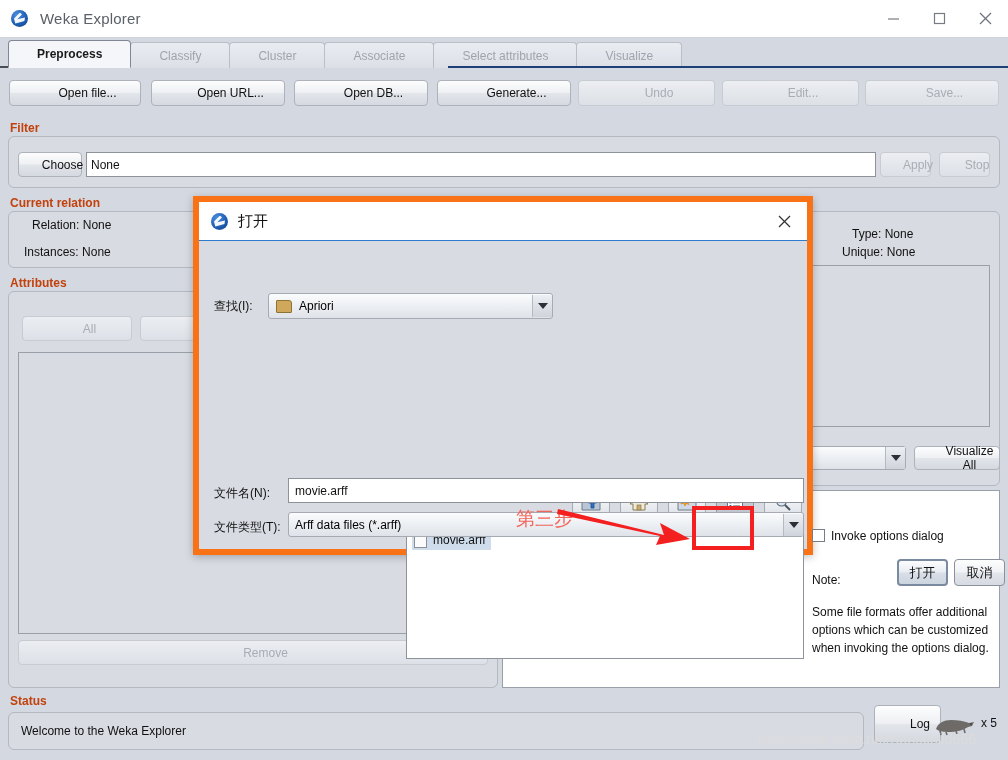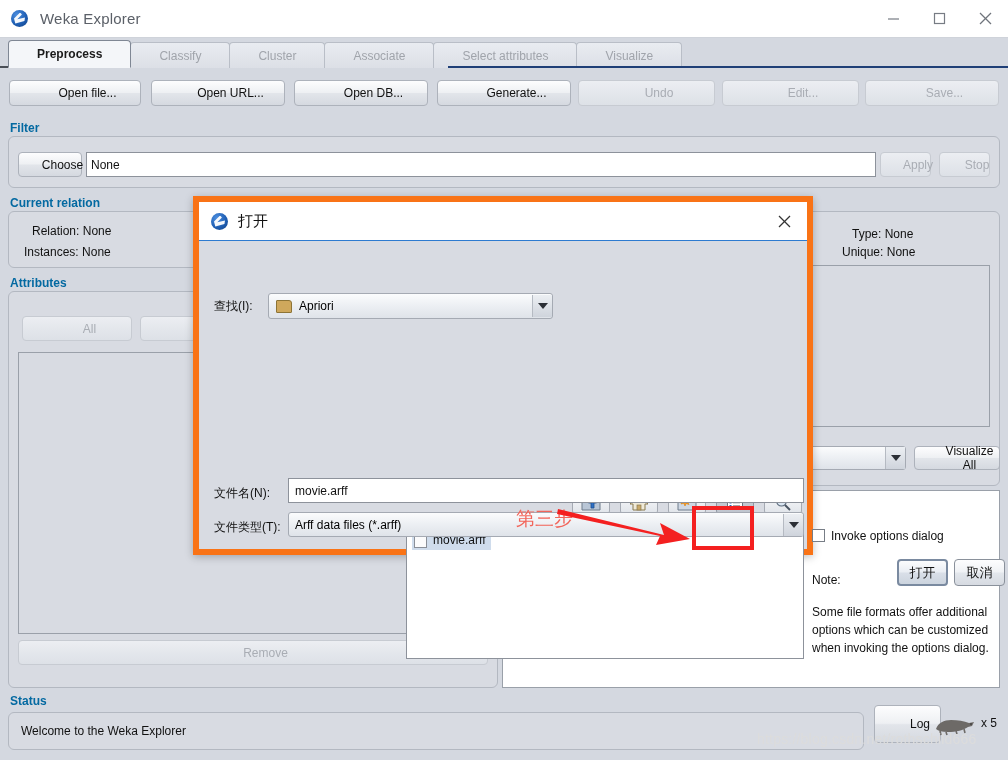--- a/index.html
+++ b/index.html
@@ -73,21 +73,21 @@
     position:absolute; height:26px;
     background:linear-gradient(to bottom,#fdfdfe 0%,#eef0f3 48%,#e2e5ea 52%,#d5d9e0 100%);
     border:1px solid #adb2bb; border-radius:4px;
     display:flex; align-items:center; justify-content:center;
     font-size:12px; color:#111; text-align:center;padding-left:25px;
   }
   .jbtn.disabled{ color:#a9adb4; border-color:#c7cbd2;
     background:linear-gradient(to bottom,#eceef2 0%,#e4e7ec 50%,#dde1e7 100%); }
 
   
-  .sect-label{ position:absolute; font-size:12px; font-weight:bold; color:#0369a1; }
+  .sect-label{ position:absolute; font-size:12px; font-weight:bold; color:#c2410c; }
   .panel{
     position:absolute;
     background:#d8dbe2;
     border:1px solid #b3b8c1; border-radius:6px;
   }
   .textfield{
     position:absolute; background:#fff; border:1px solid #8d929b;
     display:flex; align-items:center; padding-left:4px;
     font-size:12px; color:#111;
   }
@@ -274,21 +274,21 @@
   <div class="panel" style="left:8px; top:136px; width:992px; height:52px;"></div>
   <div class="jbtn" style="left:18px; top:152px; width:64px; height:25px;">Choose</div>
   <div class="textfield" style="left:86px; top:152px; width:790px; height:25px;">
     <span>None</span>
   </div>
   <div class="jbtn disabled" style="left:880px; top:152px; width:51px; height:25px;">Apply</div>
   <div class="jbtn disabled" style="left:939px; top:152px; width:51px; height:25px;">Stop</div>
 
   <div class="sect-label" style="left:10px; top:196px;">Current relation</div>
   <div class="panel" style="left:8px; top:211px; width:490px; height:57px;"></div>
-  <div class="kv" style="left:32px; top:224px;">
+  <div class="kv" style="left:32px; top:218px;">
     <span>Relation:</span>
     <span>None</span>
   </div>
   <div class="kv" style="left:24px; top:245px;">
     <span>Instances:</span>
     <span>None</span>
   </div>
 
   <div class="sect-label" style="left:504px; top:196px;">Selected attribute</div>
   <div class="panel" style="left:502px; top:211px; width:498px; height:275px;"></div>

